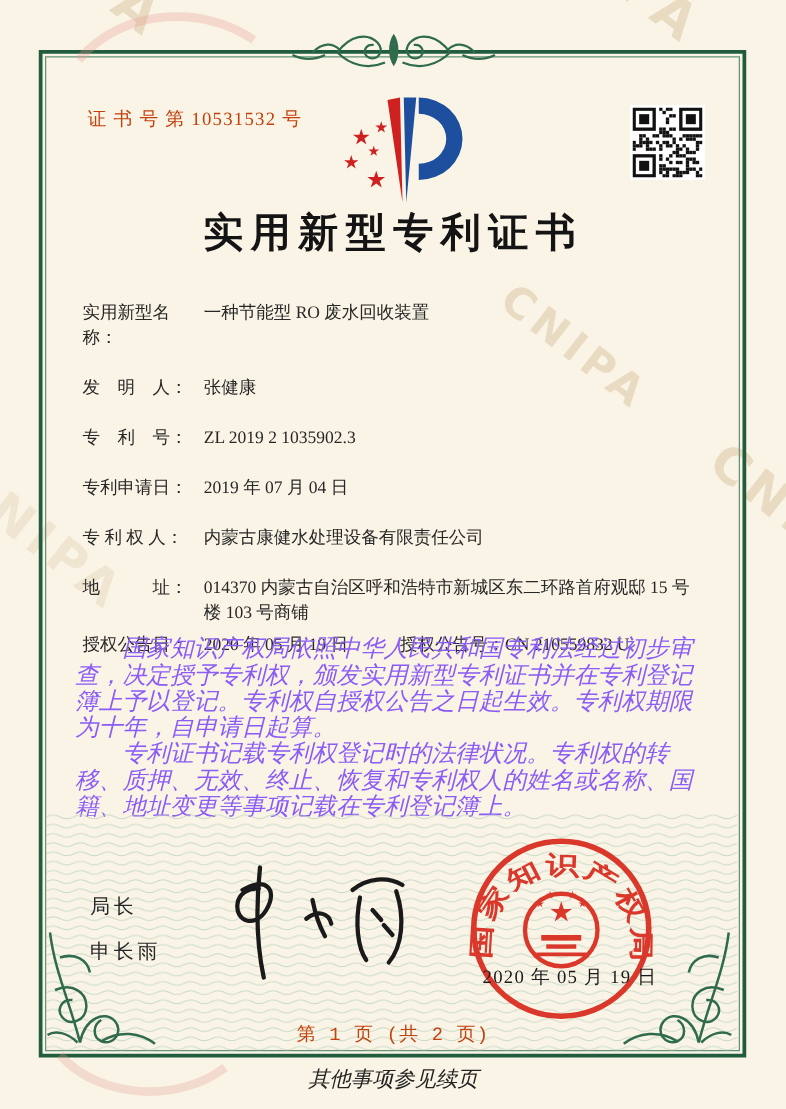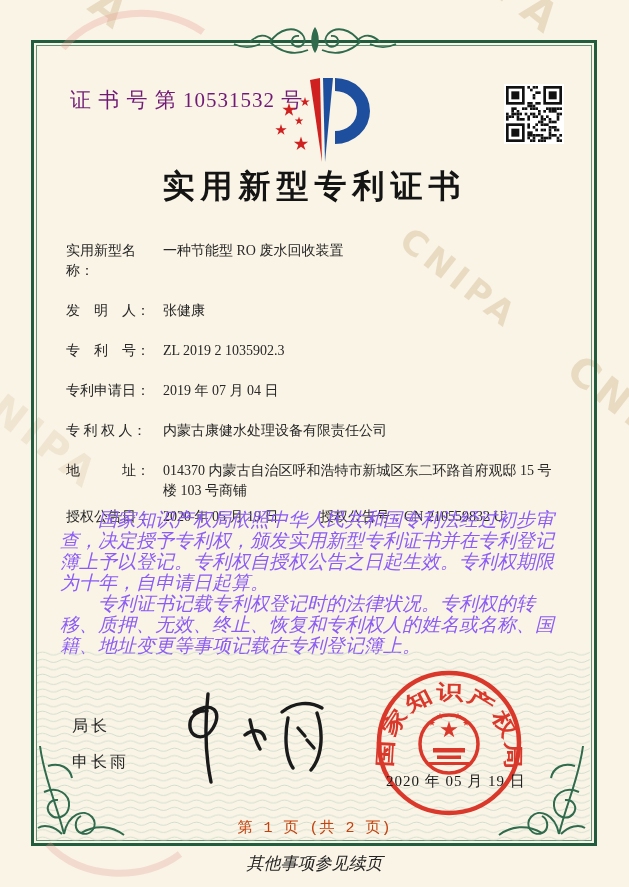--- a/index.html
+++ b/index.html
@@ -18,21 +18,21 @@
   }
   
   .frame{
     position:absolute;left:31px;top:40px;width:560px;height:800px;
     border:3px solid #215c3e;z-index:1;
   }
   .frame::after{
     content:"";position:absolute;inset:2px;border:1px solid #639378;
   }
   .abs{position:absolute;z-index:2;}
-  .cert-no{left:70px;top:86px;font-size:21px;color:#701a75;letter-spacing:1px;}
+  .cert-no{left:70px;top:86px;font-size:15px;color:#c2410c;letter-spacing:1px;}
   .logo{left:265px;top:72px;}
   .qr{left:504px;top:84px;width:60px;height:60px;background:#fff;padding:2px;box-sizing:border-box;}
   .title{left:0;right:0;top:165px;text-align:center;font-size:32px;font-weight:bold;
          letter-spacing:6px;color:#141414;}
   .fields{left:66px;top:241px;width:506px;font-size:14px;line-height:20px;color:#272727;}
   .frow{display:flex;margin-bottom:20px;}
   .frow.addr{margin-bottom:6px;}
   .flabel{flex:0 0 97px;}
   .fvalue{flex:1;max-width:396px;}
   .g-val1{flex:0 0 157px;}

